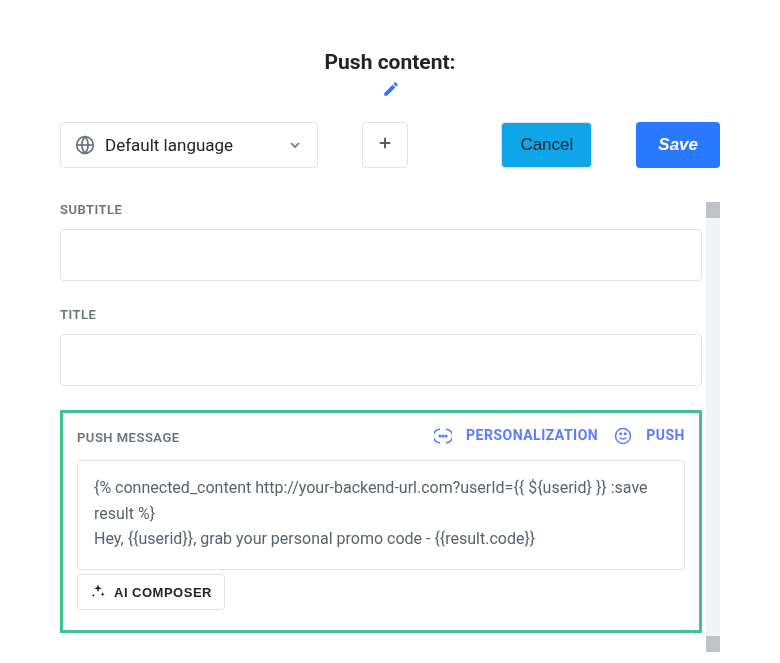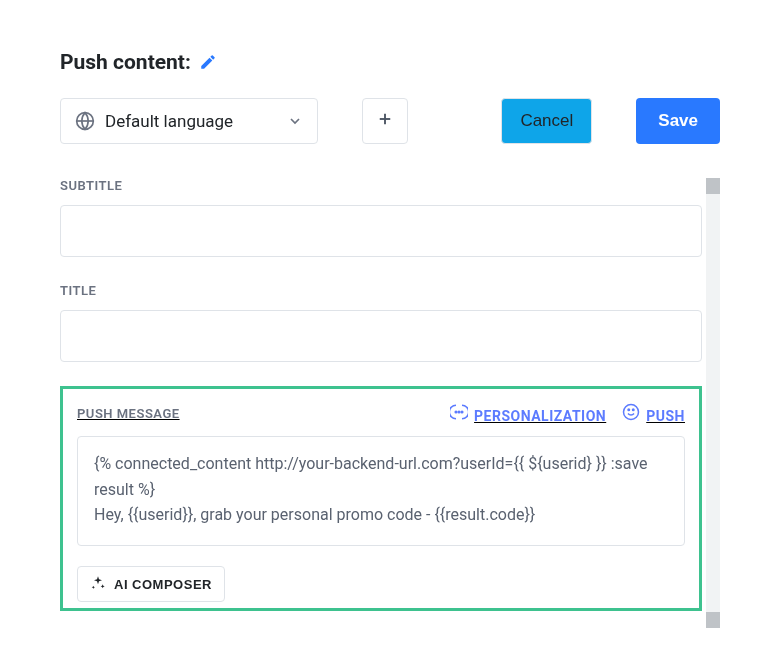--- a/index.html
+++ b/index.html
@@ -10,20 +10,21 @@
       width: 780px;
     }
     .page-title {
       font-size: 21px;
       font-weight: 700;
       color: #212529;
       margin-bottom: 24px;
       display: flex;
       align-items: center;
       gap: 6px;
+      flex-direction: column;
     }
     .page-title .prefix { color: #212529; }
     .page-title .name {
       color: #2979ff;
       font-weight: 700;
     }
     .page-title .edit-icon {
       color: #2979ff;
       display: inline-flex;
       margin-left: 2px;
@@ -83,20 +84,21 @@
     .save-btn {
       height: 46px;
       padding: 0 22px;
       border: none;
       border-radius: 4px;
       background: #2979ff;
       color: #fff;
       font-size: 17px;
       font-weight: 600;
       cursor: pointer;
+      font-style: italic;
     }
     .scroll-area {
       position: relative;
       padding-right: 18px;
     }
     .scrollbar {
       position: absolute;
       right: 0;
       top: 0;
       width: 14px;
@@ -125,39 +127,38 @@
       border-radius: 4px;
       background: #fff;
       padding: 0 14px;
       font-size: 15px;
       color: #212529;
       outline: none;
     }
     .field-group { margin-bottom: 26px; }
     .push-box {
       border: 3px solid #3ec28f;
-      padding: 14px 14px 6px 14px;
+      padding: 14px 14px 20px 14px;
       margin-top: -2px;
-      text-decoration: underline;
     }
     .push-header {
       display: flex;
       align-items: center;
       justify-content: space-between;
       margin-bottom: 12px;
     }
     .actions {
       display: flex;
       align-items: center;
       gap: 16px;
     }
     .action-link {
       display: inline-flex;
-      align-items: flex-end;
-      gap: 6px;
+      align-items: flex-start;
+      gap: 14px;
       color: #5c7bff;
       font-size: 14px;
       font-weight: 700;
       letter-spacing: 0.5px;
       cursor: pointer;
     }
     .push-textarea {
       width: 100%;
       min-height: 110px;
       border: 1px solid #dfe3e8;
@@ -178,21 +179,21 @@
       height: 36px;
       padding: 0 12px;
       border: 1px solid #dfe3e8;
       border-radius: 4px;
       background: #fff;
       font-size: 13px;
       font-weight: 700;
       letter-spacing: 0.5px;
       color: #212529;
       cursor: pointer;
-      margin-top: 16px;
+      margin-top: 0;
     }
   </style>
 </head>
 <body>
 
 <div class="page-title">
   <span class="prefix">Push content:</span>
   <span class="edit-icon">
     <svg width="18" height="18" viewBox="0 0 24 24" fill="currentColor">
         <path d="M3 17.25V21h3.75l11-11.03-3.75-3.75L3 17.25zM20.71 7.04a1 1 0 0 0 0-1.41l-2.34-2.34a1 1 0 0 0-1.41 0l-1.83 1.83 3.75 3.75 1.83-1.83z"></path>

